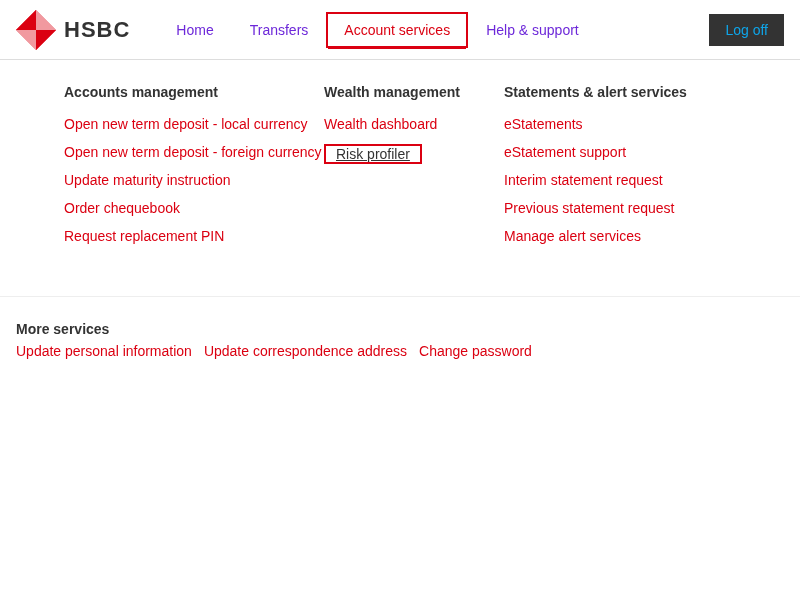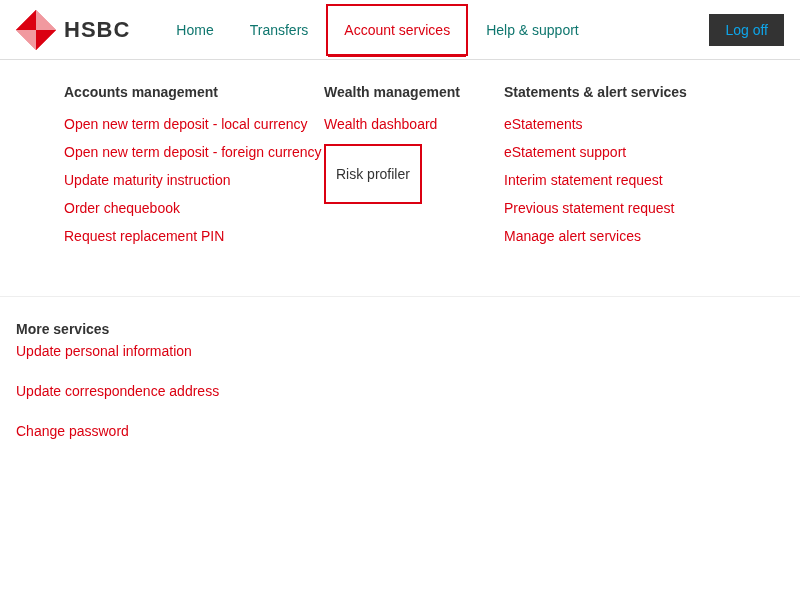--- a/index.html
+++ b/index.html
@@ -35,29 +35,29 @@
       align-items: center;
       flex: 1;
       gap: 0;
     }
     .nav-item {
       padding: 0 18px;
       height: 60px;
       display: flex;
       align-items: center;
       cursor: pointer;
-      color: #0f766e;
+      color: #6d28d9;
       font-size: 14px;
       text-decoration: none;
       position: relative;
     }
     .nav-item.active {
       color: #db0011;
       border: 2px solid #db0011;
-      height: 52px;
+      height: 36px;
       padding: 0 16px;
     }
     .nav-item.active::after {
       content: '';
       position: absolute;
       bottom: -3px;
       left: 0;
       right: 0;
       height: 3px;
       background: #db0011;
@@ -95,39 +95,40 @@
       display: block;
       color: #db0011;
       text-decoration: none;
       margin-bottom: 12px;
       font-size: 14px;
       cursor: pointer;
     }
     .menu-link.boxed {
       display: inline-block;
       border: 2px solid #db0011;
-      padding: 20px 10px;
+      padding: 0 10px;
       color: #333;
       font-size: 14px;
+      text-decoration: underline;
     }
 
     
     .more-services-area {
       padding: 24px 16px 40px 16px;
     }
     .more-services-title {
       font-size: 14px;
       font-weight: bold;
       color: #333;
       margin-bottom: 6px;
       display: block;
     }
     .more-services-links {
       display: flex;
-      flex-direction: column;
+      flex-direction: row;
       gap: 12px;
     }
   </style>
 </head>
 <body>
 
 <div class="header">
   <div class="logo-area">
 
     <svg class="hsbc-diamond" viewBox="0 0 40 40" xmlns="http://www.w3.org/2000/svg">

